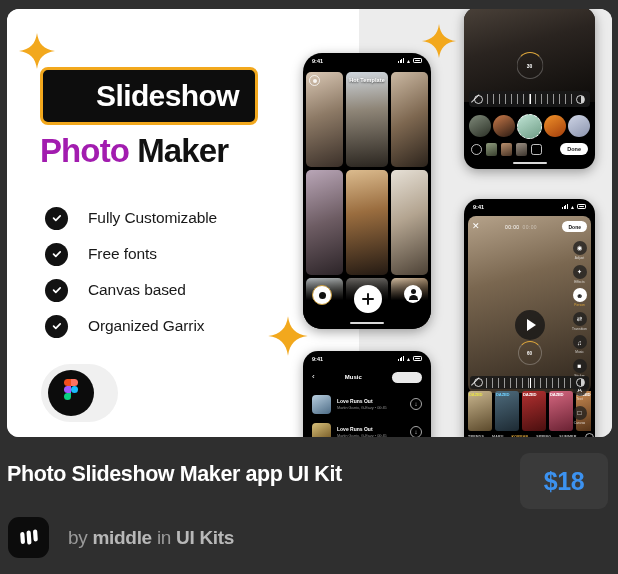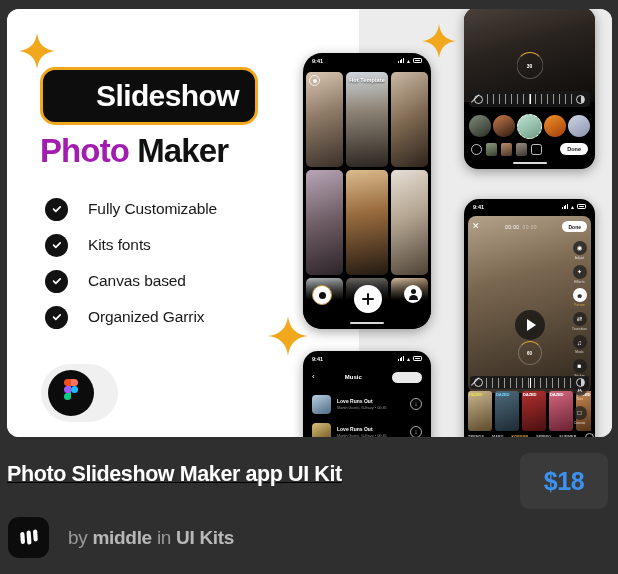--- a/index.html
+++ b/index.html
@@ -30,37 +30,37 @@
   
   .sparkle { position: absolute; }
   .sparkle svg { display: block; }
 
   
   .slideshow-badge {
     position: absolute; left: 33px; top: 58px;
     width: 218px; height: 58px;
     background: #0d0d0d;
     border: 3px solid #F2A81D;
-    border-radius: 15px;
+    border-radius: 8px;
     display: flex; align-items: center; justify-content: center; padding-left: 37px;
   }
   .slideshow-badge .txt {
     color: #ffffff; font-size: 30px; font-weight: bold;
     letter-spacing: -0.6px;
   }
   .photo-maker {
     position: absolute; left: 33px; top: 123px;
     font-size: 33px; font-weight: bold; letter-spacing: -0.9px;
     white-space: nowrap;
   }
   .photo-maker .p1 { color: #a21caf; }
   .photo-maker .p2 { color: #111111; }
 
   
-  .features { position: absolute; left: 38px; top: 182px; }
+  .features { position: absolute; left: 38px; top: 191px; }
   .feat-row { display: flex; align-items: center; height: 36px; }
   .feat-check {
     width: 23px; height: 23px; border-radius: 50%;
     background: #121212; display: flex; align-items: center; justify-content: center;
     flex: 0 0 auto;
   }
   .feat-check svg { display: block; }
   .feat-label {
     margin-left: 20px; font-size: 15.5px; color: #181818;
     font-weight: normal; letter-spacing: -0.1px; white-space: nowrap;
@@ -244,21 +244,21 @@
   .mu-art { width:19px;height:19px;border-radius:4px;flex:0 0 auto;}
   .mu-art.a1{background:linear-gradient(150deg,#b9cfe0,#4d6c86)}
   .mu-art.a2{background:linear-gradient(150deg,#d8c07a,#6b4f1d)}
   .mu-txt { margin-left:6px; display:flex; flex-direction:column; gap:1.5px; overflow:hidden;}
   .mu-name { color:#fff; font-size:5px; font-weight:bold; white-space:nowrap;}
   .mu-sub { color:rgba(255,255,255,.5); font-size:3.8px; white-space:nowrap;}
   .mu-dl { margin-left:auto; width:12px;height:12px;border-radius:50%;border:.9px solid rgba(255,255,255,.65);
     display:flex;align-items:center;justify-content:center;color:rgba(255,255,255,.85);font-size:6px;line-height:1;flex:0 0 auto;}
 
   
-  .title-row { position: absolute; left: 7px; top: 462px; text-decoration: underline; }
+  .title-row { position: absolute; left: 7px; top: 462px; }
   .prod-title { font-size: 21.5px; font-weight: bold; color: #ffffff; letter-spacing: -0.4px; white-space: nowrap; }
   .price-badge {
     position: absolute; left: 520px; top: 453px; width: 88px; height: 56px;
     background: #3a3a3a; border-radius: 9px;
     display: flex; align-items: center; justify-content: center;
   }
   .price-txt { color: #3c92f0; font-size: 25px; font-weight: bold; letter-spacing: -0.4px; }
   .author-row { position: absolute; left: 8px; top: 517px; display: flex; align-items: center; }
   .author-logo { width: 41px; height: 41px; border-radius: 11px; background: #0c0c0c;
     display: flex; align-items: center; justify-content: center; flex: 0 0 auto;}
@@ -306,21 +306,21 @@
             </svg>
         </span>
         <span class="feat-label">Fully Customizable</span>
       </div>
       <div class="feat-row">
         <span class="feat-check">
           <svg width="12" height="12" viewBox="0 0 12 12">
               <path d="M2.6 6.2 L4.8 8.3 L9.2 3.8" stroke="#fff" stroke-width="1.7" fill="none" stroke-linecap="round" stroke-linejoin="round"></path>
             </svg>
         </span>
-        <span class="feat-label">Kits fonts</span>
+        <span class="feat-label">Free fonts</span>
       </div>
       <div class="feat-row">
         <span class="feat-check">
           <svg width="12" height="12" viewBox="0 0 12 12">
               <path d="M2.6 6.2 L4.8 8.3 L9.2 3.8" stroke="#fff" stroke-width="1.7" fill="none" stroke-linecap="round" stroke-linejoin="round"></path>
             </svg>
         </span>
         <span class="feat-label">Canvas based</span>
       </div>
       <div class="feat-row">

